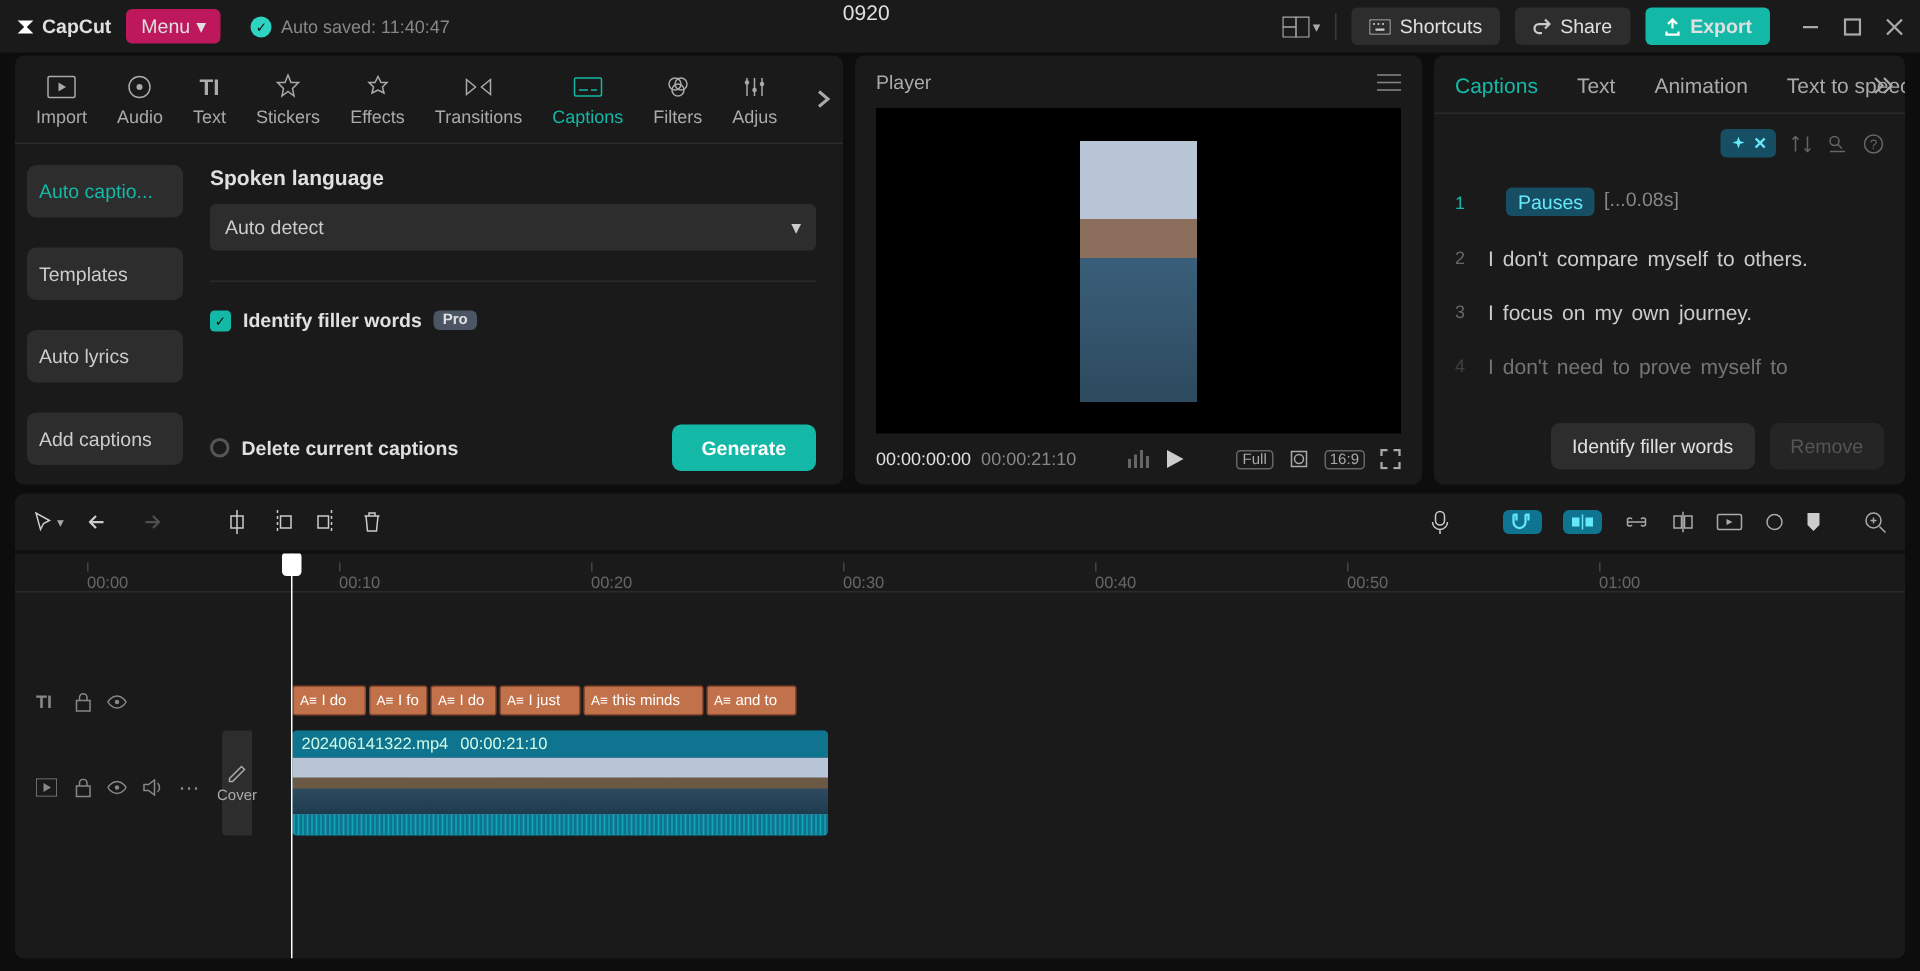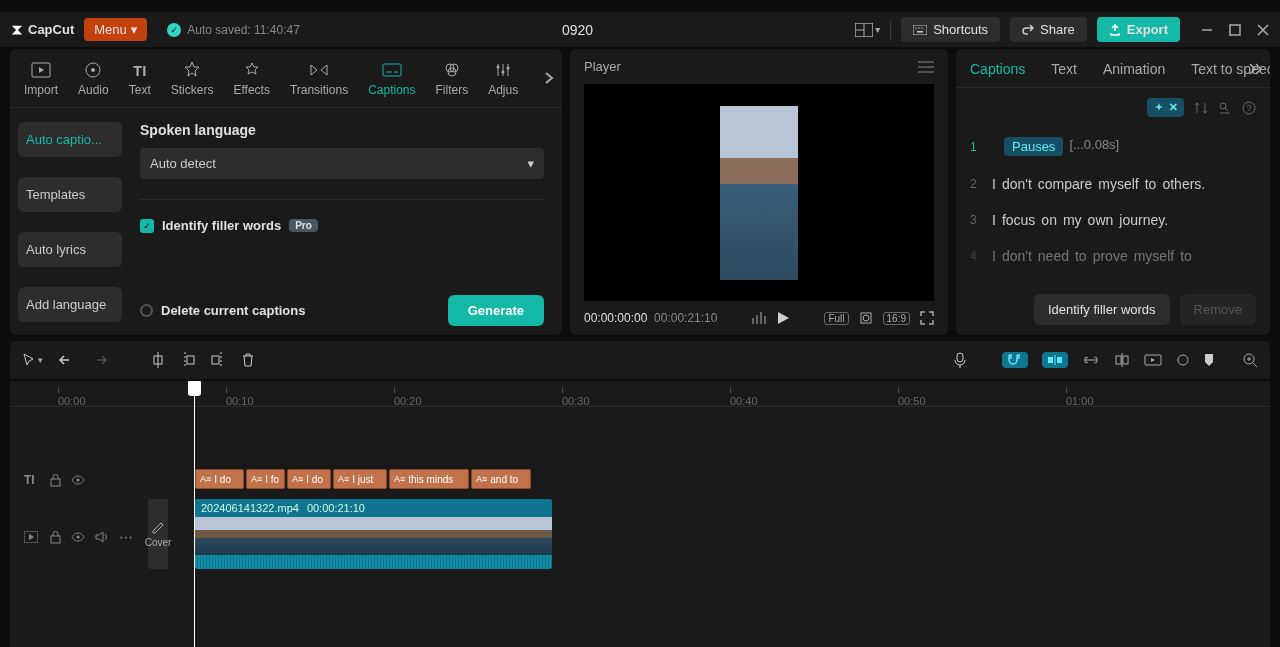--- a/index.html
+++ b/index.html
@@ -1,23 +1,23 @@
 <!DOCTYPE html>
 <html><head>
 <meta charset="utf-8">
 <style>
 * { margin: 0; padding: 0; box-sizing: border-box; font-family: -apple-system, BlinkMacSystemFont, "Segoe UI", sans-serif; }
 body { background: #0d0d0d; color: #e0e0e0; width: 1280px; height: 647px; overflow: hidden; font-size: 13px; }
 
 
-.titlebar { height: 35px; background: #1a1a1a; display: flex; align-items: center; padding: 0 10px; justify-content: space-between; margin-top: 12px; }
+.titlebar { height: 35px; background: #1a1a1a; display: flex; padding: 0 10px; justify-content: space-between; }
 .titlebar-left { display: flex; align-items: center; gap: 10px; }
 .logo { display: flex; align-items: center; gap: 4px; font-weight: 600; font-size: 13px; }
 .logo-icon { width: 14px; height: 14px; display: inline-flex; }
-.menu-btn { background: #c2410c; border: none; color: #e0e0e0; padding: 4px 10px; border-radius: 4px; font-size: 13px; display: flex; align-items: center; gap: 4px; cursor: pointer; }
+.menu-btn { background: #be185d; border: none; color: #e0e0e0; padding: 4px 10px; border-radius: 4px; font-size: 13px; display: flex; align-items: center; gap: 4px; cursor: pointer; }
 .autosave { display: flex; align-items: center; gap: 6px; color: #888; font-size: 12px; margin-left: 10px; }
 .check-circle { width: 14px; height: 14px; background: #2dd4bf; border-radius: 50%; display: flex; align-items: center; justify-content: center; font-size: 9px; color: #0d0d0d; }
 .titlebar-center { font-weight: 500; font-size: 14px; }
 .titlebar-right { display: flex; align-items: center; gap: 10px; }
 .tb-btn { background: #2d2d2d; border: none; color: #e0e0e0; padding: 5px 12px; border-radius: 4px; font-size: 13px; display: flex; align-items: center; gap: 6px; cursor: pointer; }
 .tb-btn.export { background: #14b8a6; font-weight: 600; }
 .tb-divider { width: 1px; height: 18px; background: #3a3a3a; }
 .win-controls { display: flex; gap: 14px; margin-left: 10px; }
 .win-ctrl { width: 14px; height: 14px; display: flex; align-items: center; justify-content: center; color: #aaa; cursor: pointer; }
 
@@ -276,21 +276,21 @@
           <svg width="14" height="14">
             <path d="M4 2l6 5-6 5" fill="none" stroke="#aaa" stroke-width="2"></path>
           </svg>
         </span>
     </div>
     <div class="sub-content">
       <div class="sub-sidebar">
         <button class="sub-item active">Auto captio...</button>
         <button class="sub-item">Templates</button>
         <button class="sub-item">Auto lyrics</button>
-        <button class="sub-item">Add language</button>
+        <button class="sub-item">Add captions</button>
       </div>
       <div class="form-area">
         <div class="form-label">Spoken language</div>
         <div class="select">
           <span>Auto detect</span>
           <span>▾</span>
         </div>
         <hr class="hr">
         <div class="checkbox-row">
           <span class="cb">✓</span>

